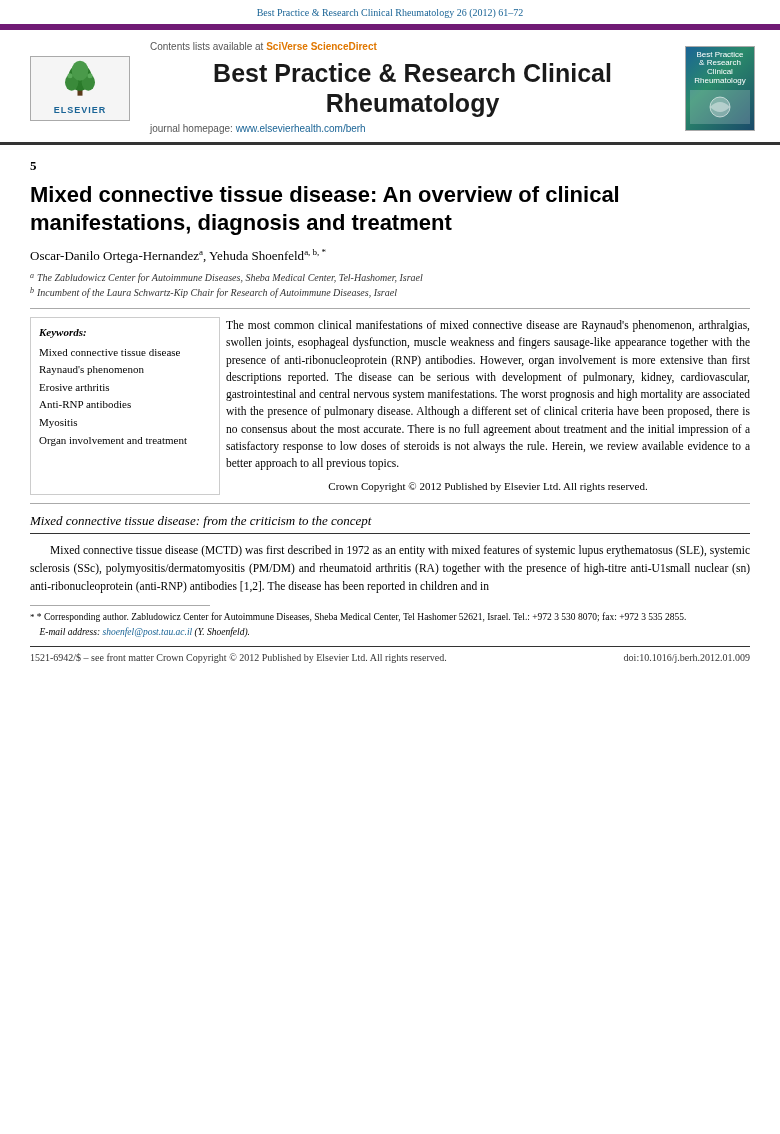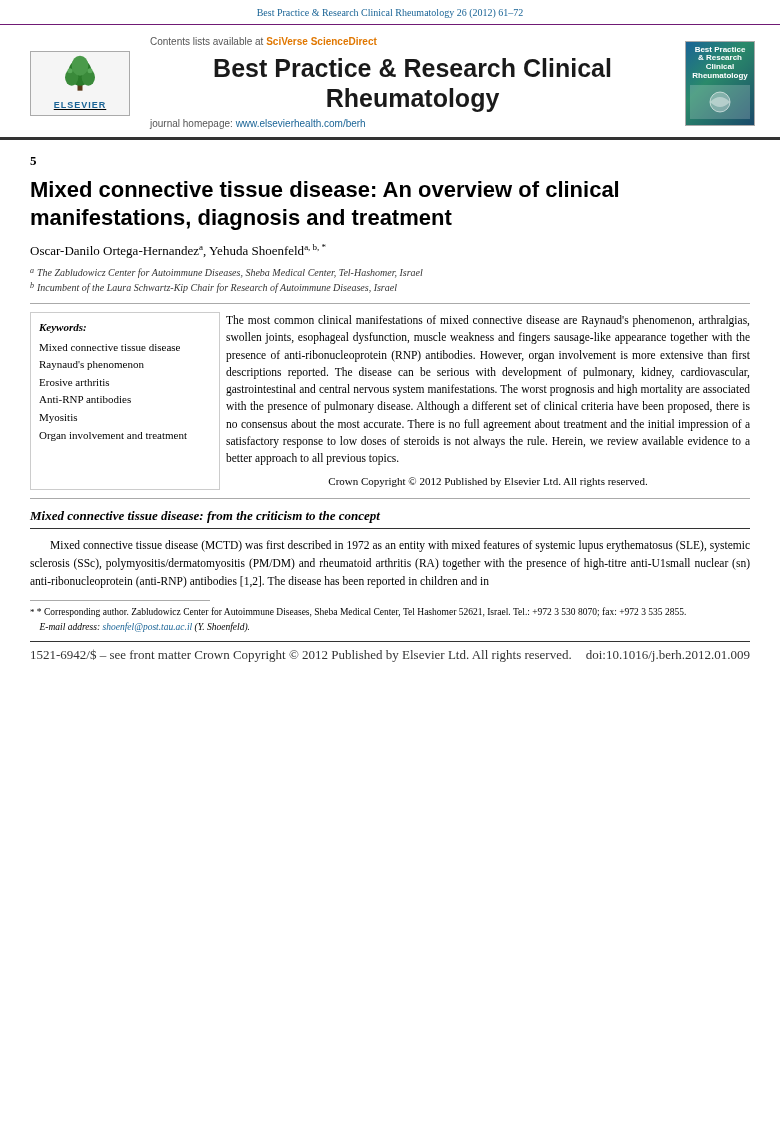--- a/index.html
+++ b/index.html
@@ -20,37 +20,36 @@
       padding: 0;
       position: relative;
     }
 
     
     .top-journal-line {
       text-align: center;
       font-size: 10px;
       color: #1a6496;
       padding: 6px 0 4px 0;
-      border-bottom: 1px solid #701a75;
+      border-bottom: 6px solid #701a75;
     }
 
     
     .header-area {
       display: flex;
       flex-direction: row;
       align-items: center;
       padding: 10px 20px 6px 20px;
       border-bottom: 3px solid #333;
       gap: 10px;
     }
 
     .header-left {
       width: 120px;
       flex-shrink: 0;
-      text-decoration: underline;
     }
 
     .elsevier-logo {
       display: flex;
       flex-direction: column;
       align-items: center;
     }
 
     .elsevier-logo-box {
       width: 100px;
@@ -128,21 +127,21 @@
       justify-content: flex-start;
       padding: 4px;
       color: white;
       font-size: 7px;
       font-family: Arial, sans-serif;
       overflow: hidden;
     }
 
     .cover-best {
       font-size: 8px;
-      font-weight: bold;
+      font-weight: normal;
       text-align: center;
       line-height: 1.1;
       margin-bottom: 2px;
     }
 
     .cover-img-area {
       width: 60px;
       height: 45px;
       background: rgba(255,255,255,0.2);
       margin: 2px 0;
@@ -252,21 +251,21 @@
 
     .copyright-line {
       text-align: center;
       font-size: 11px;
       margin-top: 4px;
     }
 
     
     .section-heading {
       font-size: 13px;
-      font-weight: bold;
+      font-weight: normal;
       font-style: italic;
       border-bottom: 1px solid #333;
       padding-bottom: 3px;
       margin-bottom: 8px;
       margin-top: 6px;
     }
 
     .body-paragraph {
       font-size: 11.5px;
       line-height: 1.55;
@@ -293,21 +292,21 @@
       font-size: 9px;
     }
 
     .bottom-line {
       border: none;
       border-top: 1px solid #333;
       margin: 6px 0 4px 0;
     }
 
     .issn-line {
-      font-size: 13px;
+      font-size: 10px;
       color: #333;
       display: flex;
       justify-content: space-between;
     }
 
     
     .elsevier-inner {
       width: 100%;
       height: 100%;
       display: flex;

